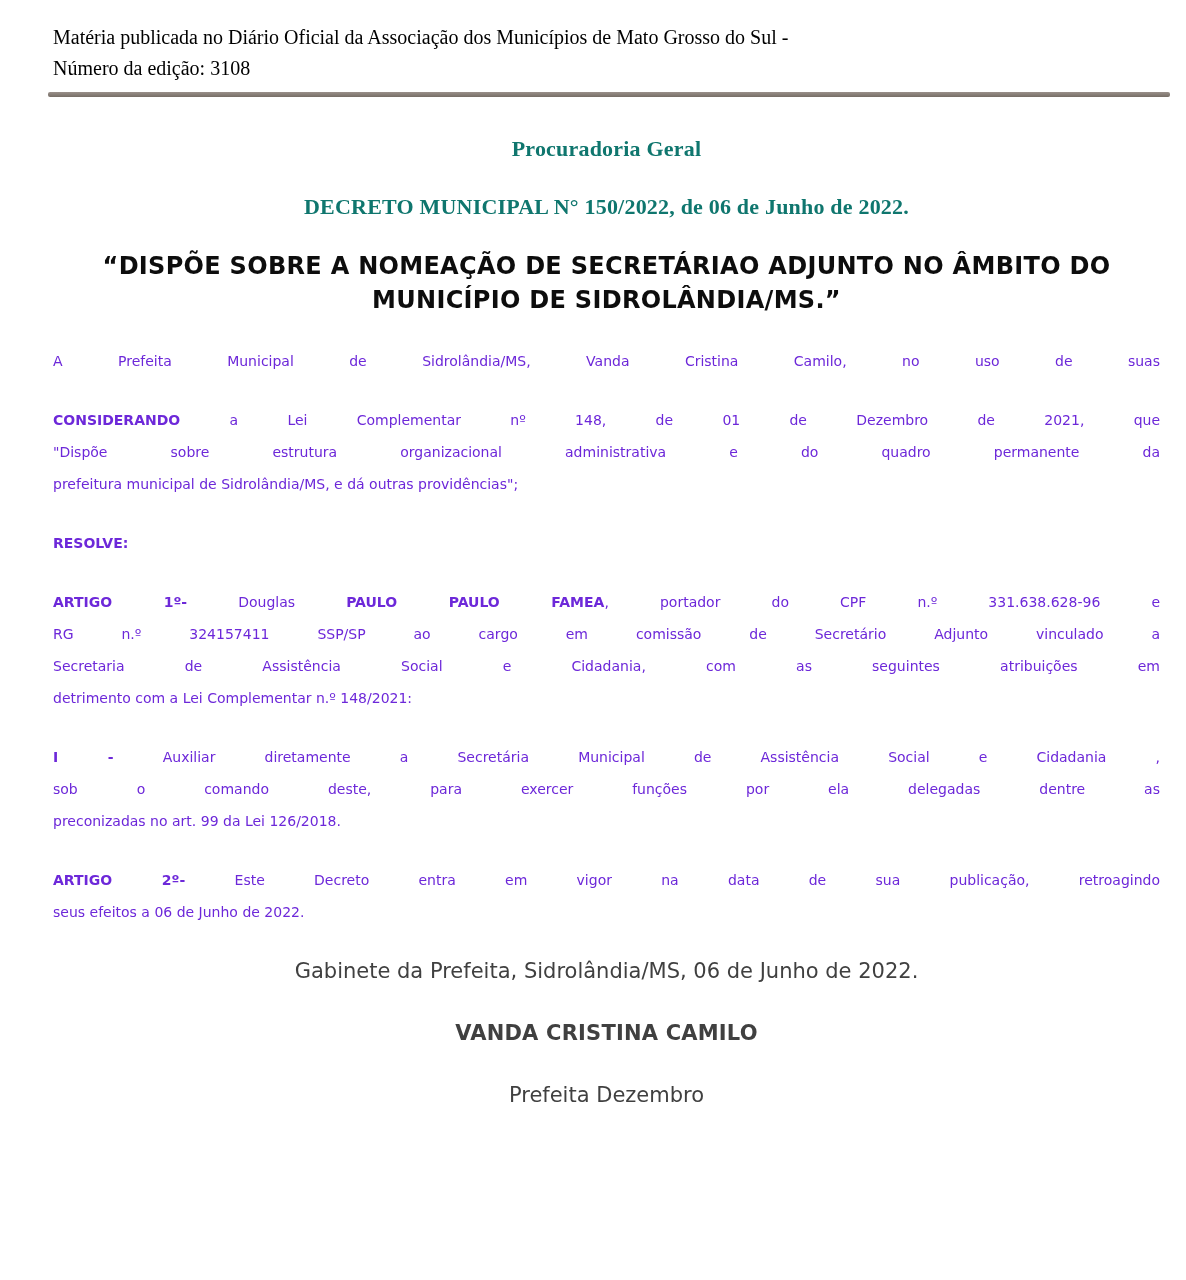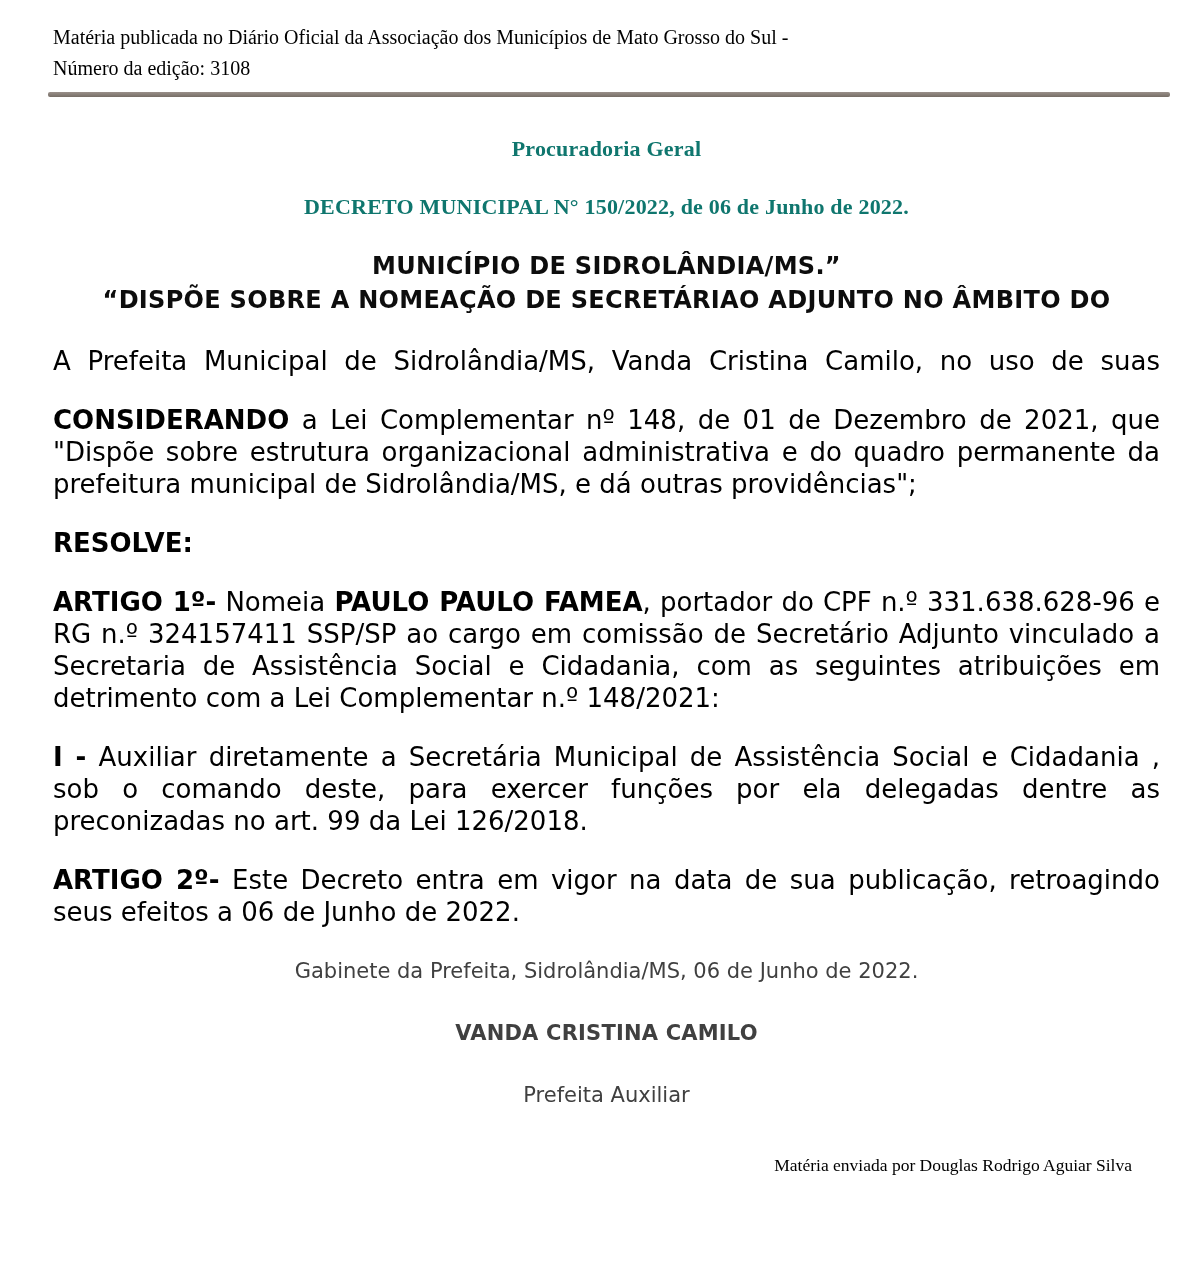--- a/index.html
+++ b/index.html
@@ -52,23 +52,23 @@
     line-height: 34px;
     text-align: center;
     letter-spacing: 0.3px;
     margin: 0 0 28px 0;
     color: #0d0d0d;
   }
 
   
   .body-text {
     font-family: "DejaVu Sans", "Liberation Sans", sans-serif;
-    font-size: 26px;
+    font-size: 14px;
     line-height: 32px;
-    color: #000000;
+    color: #6d28d9;
   }
   .para { margin: 0 0 27px 0; }
   .pline { text-align: left; }
   .pline.just {
     text-align: justify;
     text-align-last: justify;
     text-justify: inter-word;
   }
   .b { font-weight: 700; }
 
@@ -105,54 +105,53 @@
     <div>Número da edição: 3108</div>
   </div>
 
   <div class="rule"></div>
 
   <div class="dept">Procuradoria Geral</div>
 
   <div class="decree">DECRETO MUNICIPAL N° 150/2022, de 06 de Junho de 2022.</div>
 
   <div class="subject">
+    <div>“DISPÕE SOBRE A NOMEAÇÃO DE SECRETÁRIAO ADJUNTO NO ÂMBITO DO</div>
     <div>MUNICÍPIO DE SIDROLÂNDIA/MS.”</div>
-    <div>“DISPÕE SOBRE A NOMEAÇÃO DE SECRETÁRIAO ADJUNTO NO ÂMBITO DO</div>
   </div>
 
   <div class="body-text">
       <div class="para">
         <div class="pline just"><span>A Prefeita Municipal de Sidrolândia/MS, Vanda Cristina Camilo, no uso de suas</span></div>
       </div>
       <div class="para">
         <div class="pline just"><span class="b">CONSIDERANDO</span><span> a Lei Complementar nº 148, de 01 de Dezembro de 2021, que</span></div>
         <div class="pline just"><span>"Dispõe sobre estrutura organizacional administrativa e do quadro permanente da</span></div>
         <div class="pline"><span>prefeitura municipal de Sidrolândia/MS, e dá outras providências";</span></div>
       </div>
       <div class="para">
         <div class="pline"><span class="b">RESOLVE:</span></div>
       </div>
       <div class="para">
-        <div class="pline just"><span class="b">ARTIGO 1º-</span><span> Nomeia </span><span class="b">PAULO PAULO FAMEA</span><span>, portador do CPF n.º 331.638.628-96 e</span></div>
+        <div class="pline just"><span class="b">ARTIGO 1º-</span><span> Douglas </span><span class="b">PAULO PAULO FAMEA</span><span>, portador do CPF n.º 331.638.628-96 e</span></div>
         <div class="pline just"><span>RG n.º 324157411 SSP/SP ao cargo em comissão de Secretário Adjunto vinculado a</span></div>
         <div class="pline just"><span>Secretaria de Assistência Social e Cidadania, com as seguintes atribuições em</span></div>
         <div class="pline"><span>detrimento com a Lei Complementar n.º 148/2021:</span></div>
       </div>
       <div class="para">
         <div class="pline just"><span class="b">I -</span><span> Auxiliar diretamente a Secretária Municipal de Assistência Social e Cidadania ,</span></div>
         <div class="pline just"><span>sob o comando deste, para exercer funções por ela delegadas dentre as</span></div>
         <div class="pline"><span>preconizadas no art. 99 da Lei 126/2018.</span></div>
       </div>
       <div class="para">
         <div class="pline just"><span class="b">ARTIGO 2º-</span><span> Este Decreto entra em vigor na data de sua publicação, retroagindo</span></div>
         <div class="pline"><span>seus efeitos a 06 de Junho de 2022.</span></div>
       </div>
     </div>
 
   <div class="closing">
     <div class="place">Gabinete da Prefeita, Sidrolândia/MS, 06 de Junho de 2022.</div>
     <div class="signer">VANDA CRISTINA CAMILO</div>
-    <div class="role">Prefeita Auxiliar</div>
+    <div class="role">Prefeita Dezembro</div>
   </div>
 
-  <div class="footer">Matéria enviada por Douglas Rodrigo Aguiar Silva</div>
 
 </div>
 
 </body></html>

